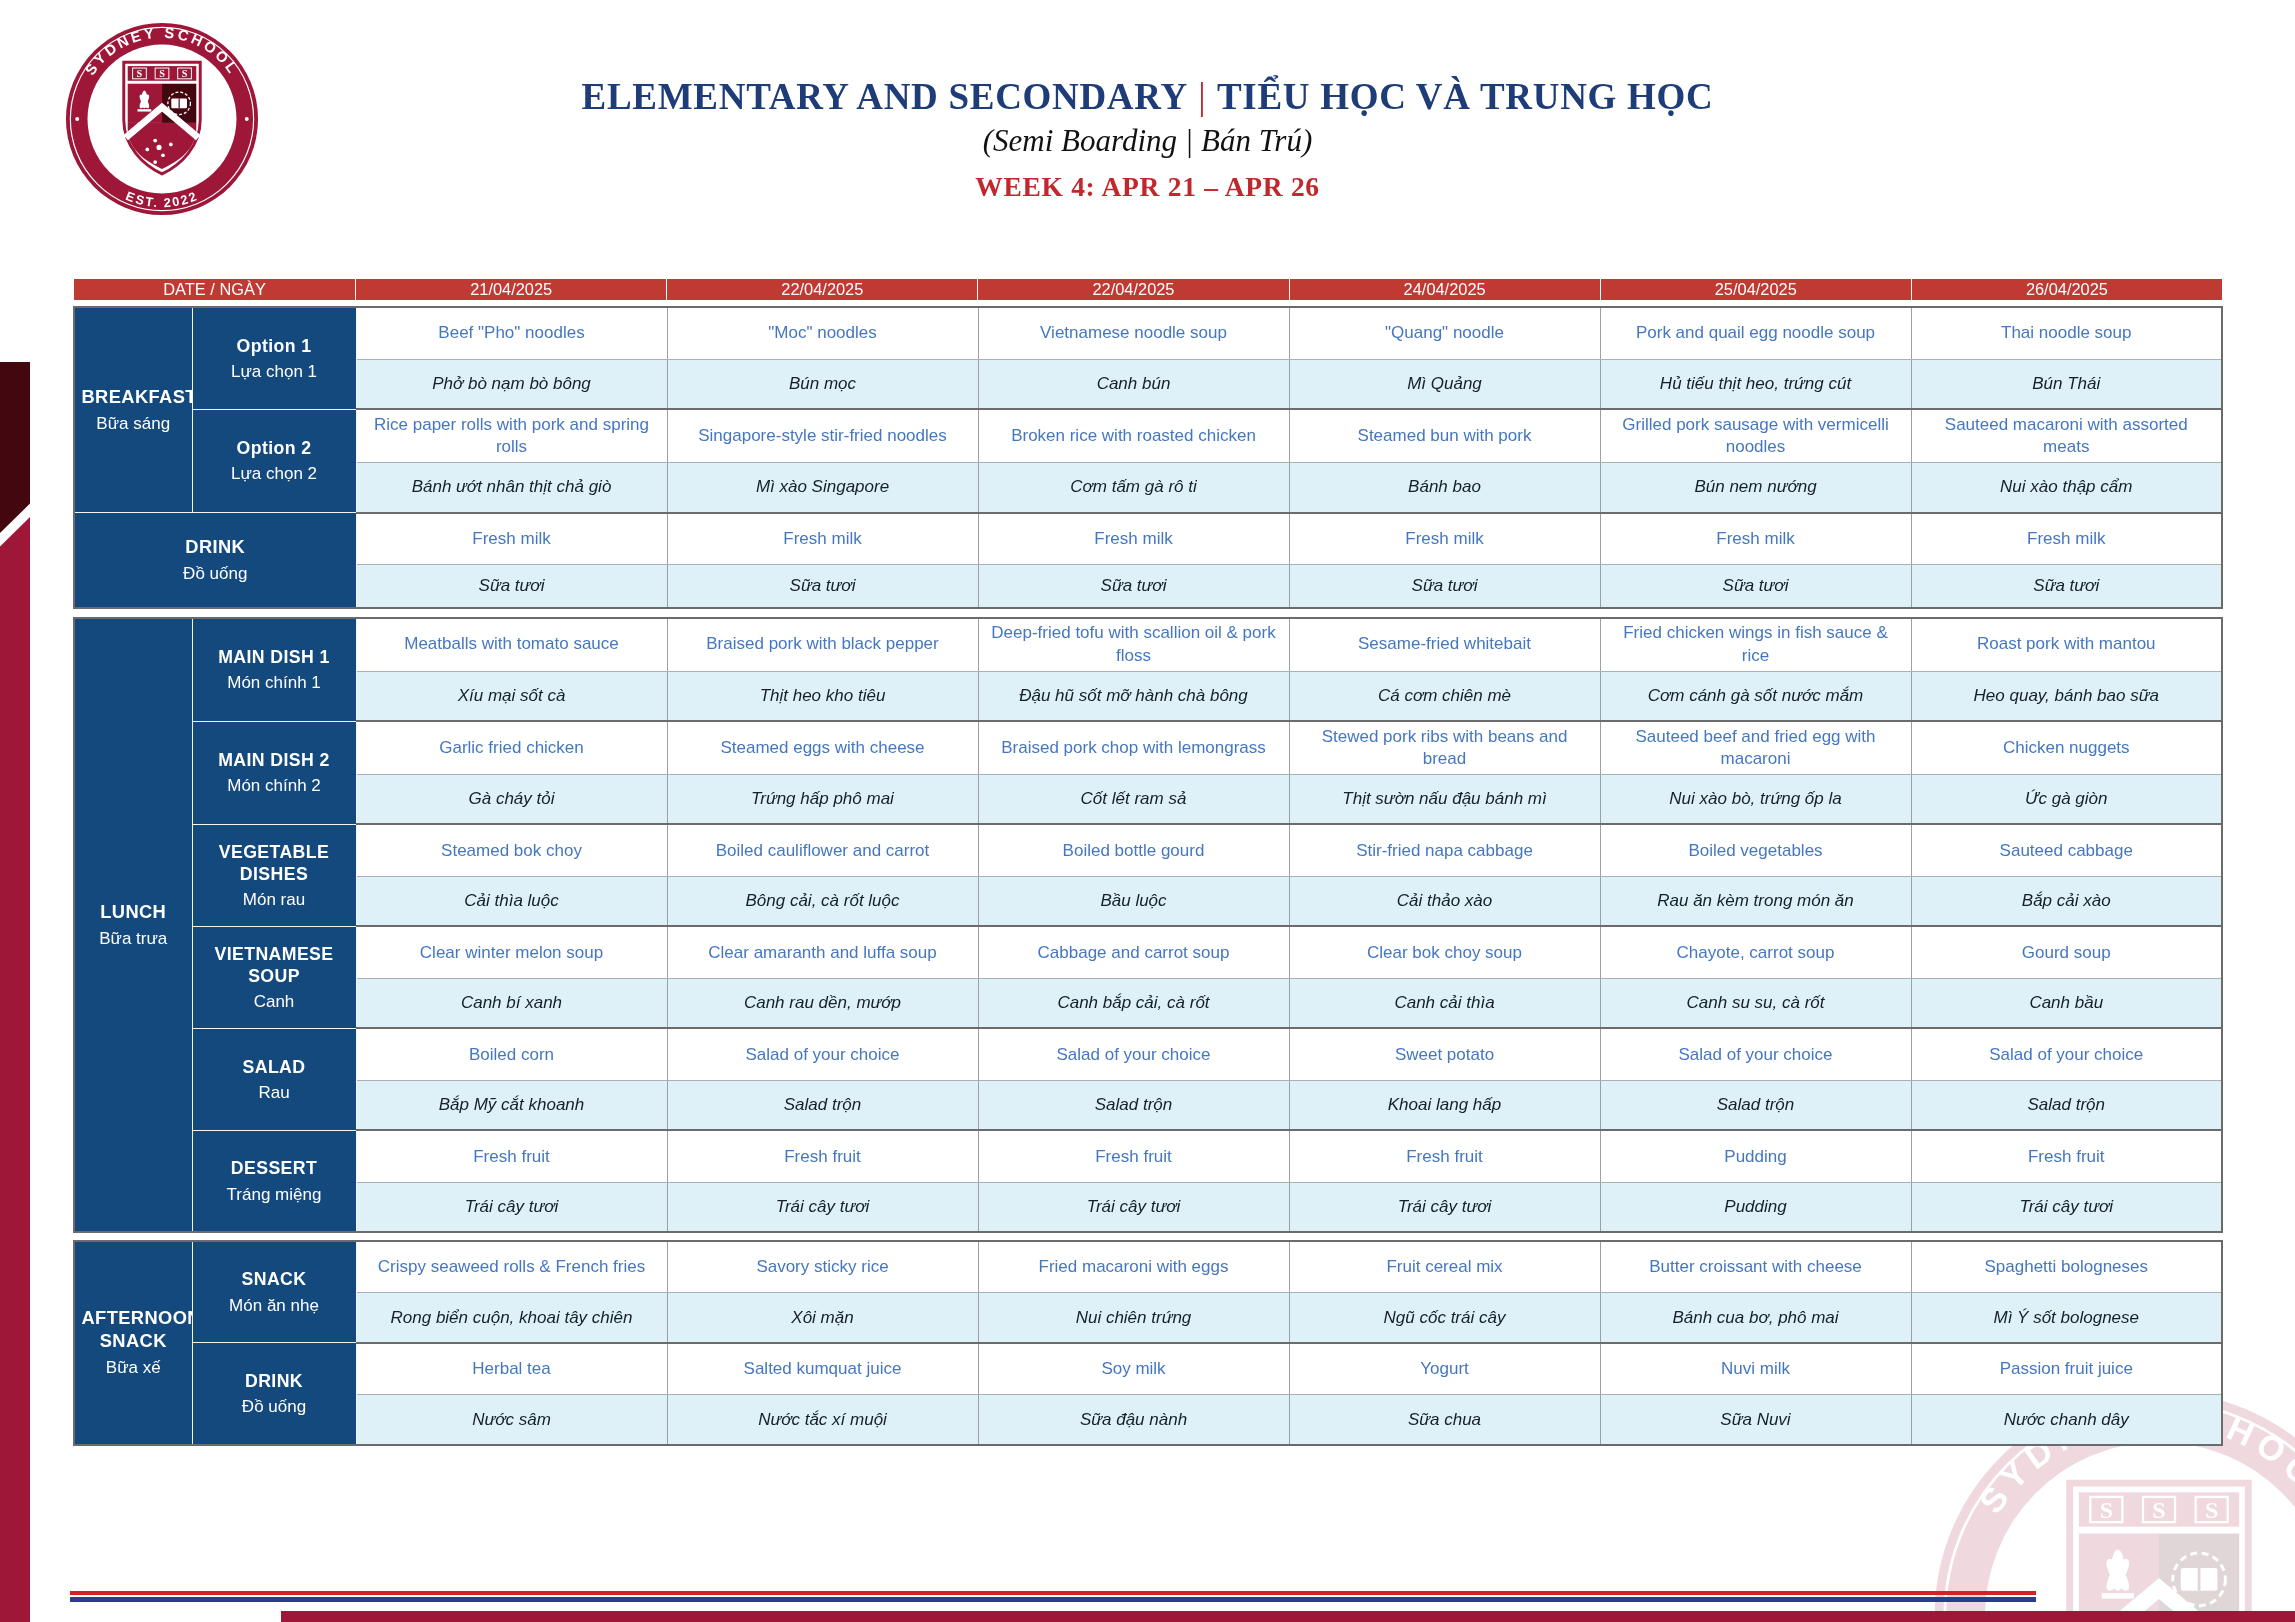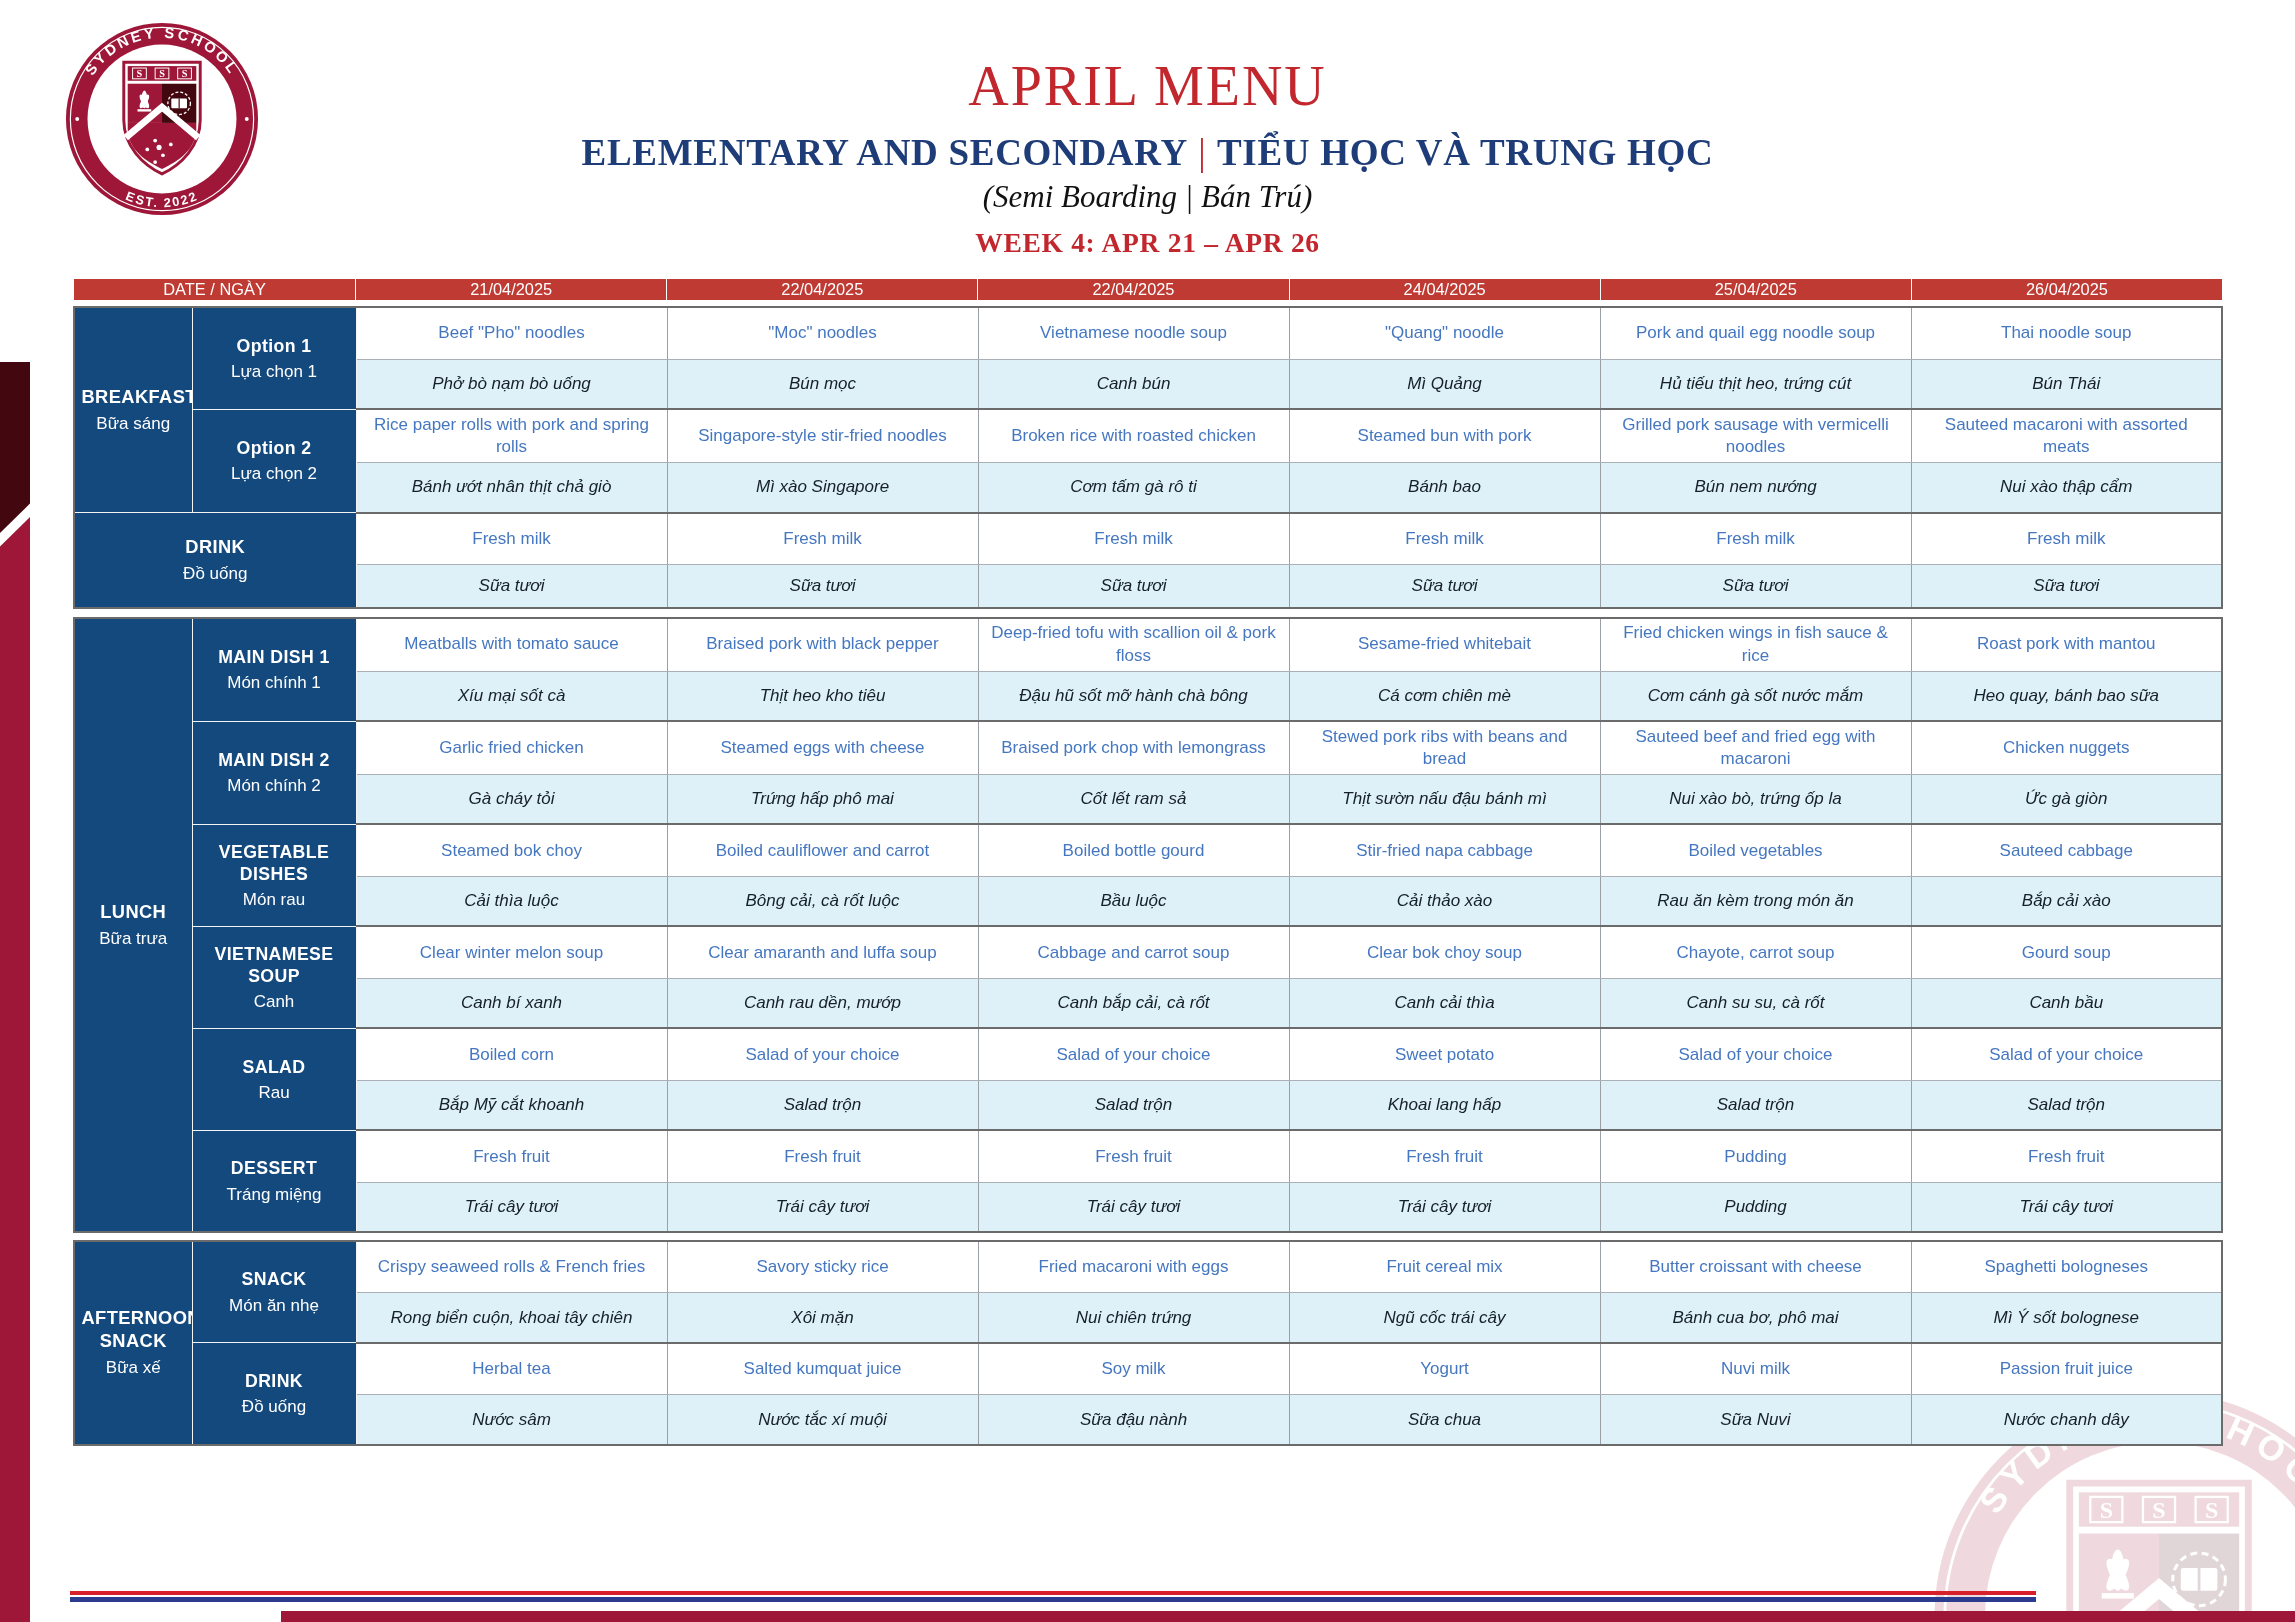--- a/index.html
+++ b/index.html
@@ -136,21 +136,20 @@
 <div class="ribbon-crimson"></div>
 
 <svg class="logo" viewBox="0 0 300 300" width="196" height="196">
     <use href="#crest"></use>
   </svg>
 <svg class="watermark" viewBox="0 0 700 700" width="458" height="458">
     <use href="#crest"></use>
   </svg>
 
 <div class="heading">
-  <div class="title">APRIL MENU</div>
   <div class="subtitle">
     <span>ELEMENTARY AND SECONDARY</span><span class="divider">|</span><span>TIỂU HỌC VÀ TRUNG HỌC</span>
   </div>
   <div class="boarding">(Semi Boarding | Bán Trú)</div>
   <div class="weekline">WEEK 4: APR 21 – APR 26</div>
 </div>
 
 <div id="menu">
 
   <table class="menu hdr">
@@ -199,21 +198,21 @@
         <div class="lab-vi">Lựa chọn 1</div>
       </td>
       <td class="en">Beef "Pho" noodles</td>
       <td class="en">"Moc" noodles</td>
       <td class="en">Vietnamese noodle soup</td>
       <td class="en">"Quang" noodle</td>
       <td class="en">Pork and quail egg noodle soup</td>
       <td class="en">Thai noodle soup</td>
     </tr>
     <tr class="rh-vi">
-      <td class="vi">Phở bò nạm bò uống</td>
+      <td class="vi">Phở bò nạm bò bông</td>
       <td class="vi">Bún mọc</td>
       <td class="vi">Canh bún</td>
       <td class="vi">Mì Quảng</td>
       <td class="vi">Hủ tiếu thịt heo, trứng cút</td>
       <td class="vi">Bún Thái</td>
     </tr>
     <tr class="rh-en">
       <td class="sub" rowspan="2">
         <div class="lab-en">Option 2</div>
         <div class="lab-vi">Lựa chọn 2</div>

